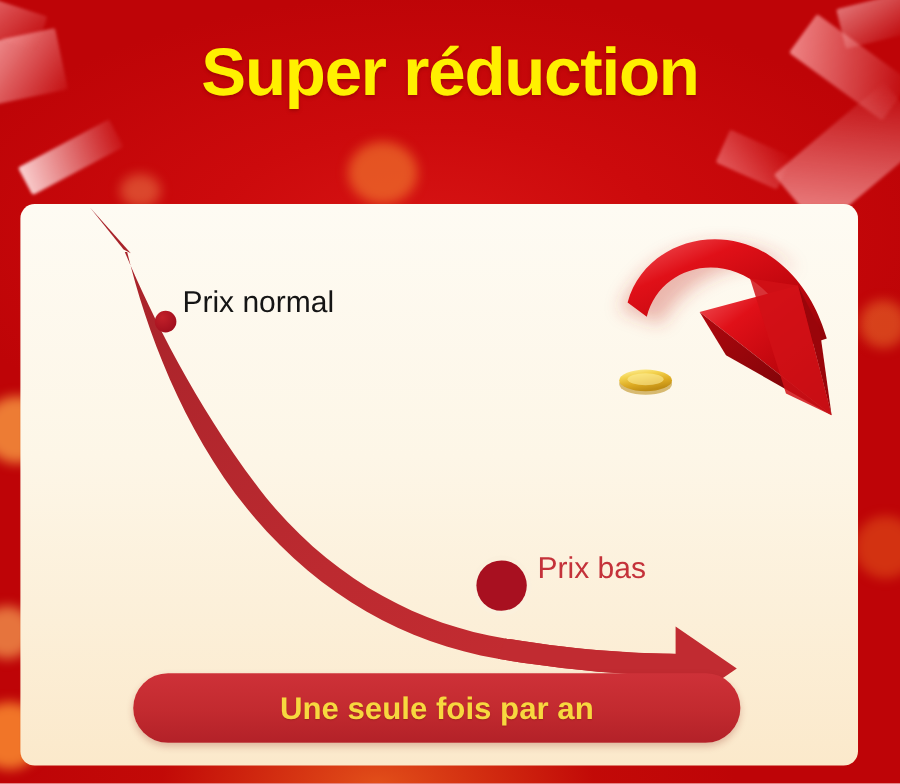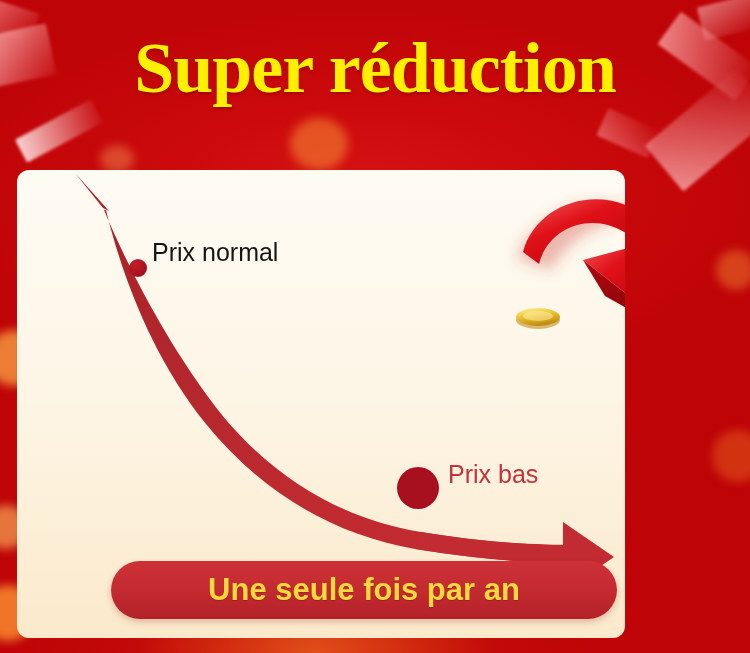--- a/index.html
+++ b/index.html
@@ -60,37 +60,37 @@
   .b5 { left: 716px; top: 250px; width: 40px;  height: 40px; background: rgba(255,165,60,0.38); }
   .b6 { left: 712px; top: 430px; width: 52px;  height: 52px; background: rgba(255,150,40,0.32); }
   .b7 { left: 100px; top: 145px; width: 34px;  height: 28px; background: rgba(255,190,110,0.35); }
 
   
   .headline {
     position: absolute;
     left: 0; right: 0;
     top: 32px;
     text-align: center;
-    font-size: 72px;
+    font-size: 56px;
     line-height: 1;
     font-weight: bold;
     color: #FFF000;
     letter-spacing: -1px;
-    font-family: Liberation Serif, serif;
+    font-family: Liberation Sans, sans-serif;
     text-shadow: 0 2px 3px rgba(120,0,0,0.45);
     white-space: nowrap;
     z-index: 6;
   }
 
   
   .panel {
     position: absolute;
     left: 17px;
     top: 170px;
-    width: 608px;
+    width: 698px;
     height: 468px;
     border-radius: 12px;
     background: linear-gradient(180deg, #FEFBF3 0%, #FDF6E7 45%, #FBE9CB 100%);
     overflow: hidden;
     z-index: 5;
     box-shadow: 0 0 0 1px rgba(200,60,30,0.06);
   }
 
   .panel-svg {
     position: absolute;
@@ -128,21 +128,21 @@
     height: 58px;
     border-radius: 29px;
     background: linear-gradient(180deg, #CE3138 0%, #C22A2F 55%, #B32128 100%);
     box-shadow: 0 3px 6px rgba(140,30,20,0.25);
     display: flex;
     align-items: center;
     justify-content: center;
   }
   .cta-label {
     color: #F7D83F;
-    font-size: 31px;
+    font-size: 26px;
     font-weight: bold;
     letter-spacing: 0px;
     font-family: "Liberation Sans", sans-serif;
     white-space: nowrap;
     text-shadow: 0 1px 1px rgba(110,20,15,0.35);
   }
 </style>
 </head>
 <body>
 

